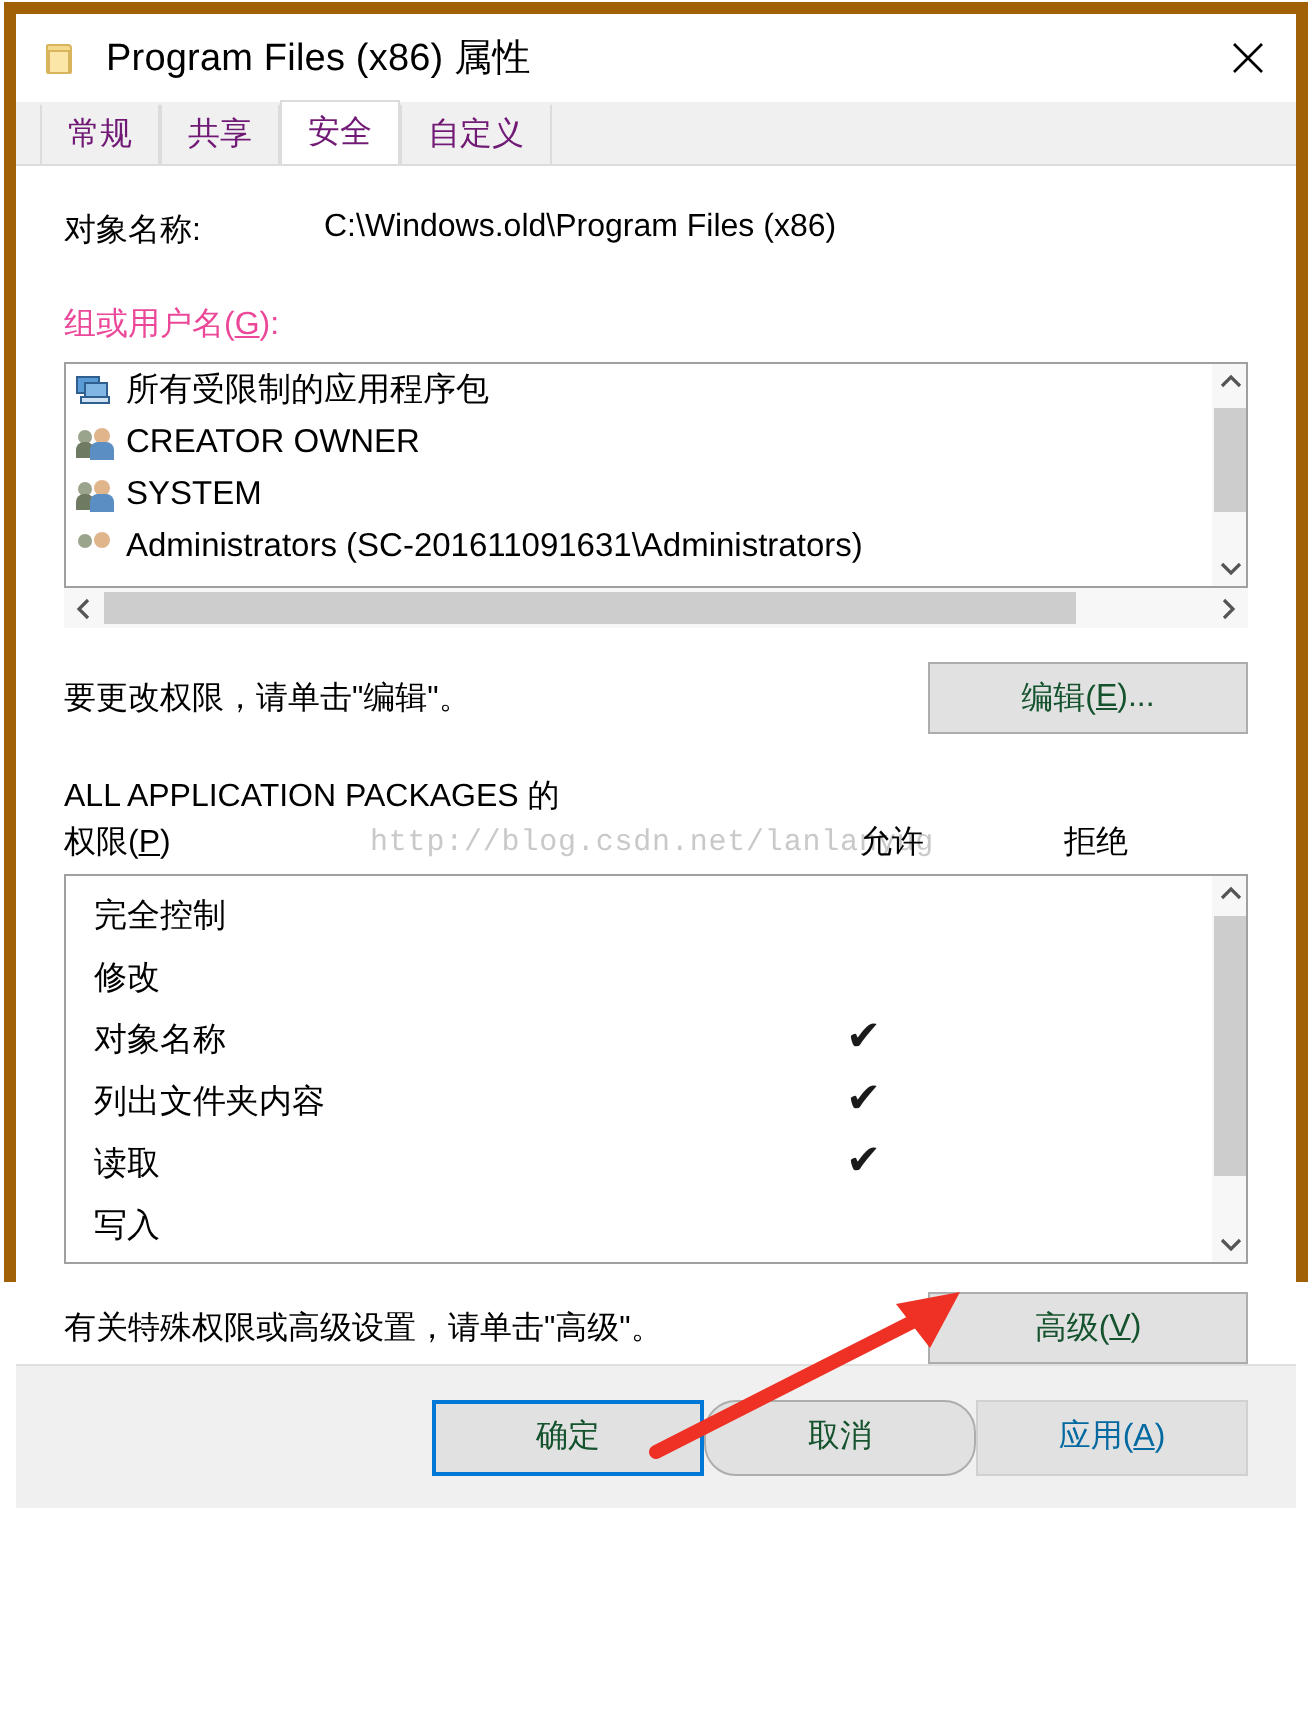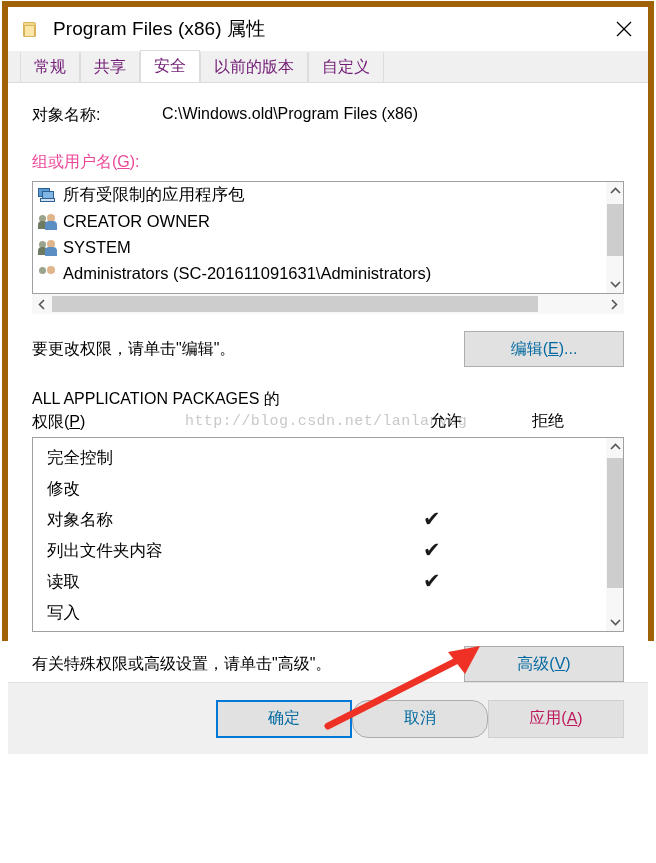--- a/index.html
+++ b/index.html
@@ -176,21 +176,21 @@
     display: flex;
     align-items: center;
     justify-content: space-between;
     font-size: 16px;
     color: #000;
   }
   .btn {
     background: #e1e1e1;
     border: 1px solid #adadad;
     font-size: 16px;
-    color: #0369a1;
+    color: #14532d;
     font-family: "Liberation Sans", "DejaVu Sans", sans-serif;
     display: flex; align-items: center; justify-content: center;
   }
   .btn u { text-decoration: underline; }
   #edit-button { width: 160px; height: 36px; }
   
   #perm-header {
     margin-top: 20px;
     position: relative;
     font-size: 16px;
@@ -261,21 +261,21 @@
     justify-content: flex-end;
     padding-right: 24px;
     gap: 0;
   }
   #ok-button {
     width: 136px; height: 38px;
     border: 2px solid #0078d7;
     background: #e1e1e1;
   }
   #cancel-button { width: 136px; height: 38px; border-radius: 16px; }
-  #apply-button { width: 136px; height: 38px; color: #be185d; background: #e1e1e1; border: 1px solid #d0d0d0; }
+  #apply-button { width: 136px; height: 38px; color: #0369a1; background: #e1e1e1; border: 1px solid #d0d0d0; }
 </style>
 </head>
 <body>
 
 <div id="window">
 
   <div id="titlebar">
     <div id="folder-icon">
       <div class="back"></div>
         <div class="front"></div>
@@ -291,23 +291,20 @@
 
   <div id="tabstrip">
     <div class="tab">
         <span>常规</span>
       </div>
     <div class="tab">
         <span>共享</span>
       </div>
     <div class="tab active">
         <span>安全</span>
-      </div>
-    <div class="tab">
-        <span>以前的版本</span>
       </div>
     <div class="tab">
         <span>自定义</span>
       </div>
   </div>
 
   <div id="body">
 
     <div class="row-objname">
       <div class="label">对象名称:</div>

